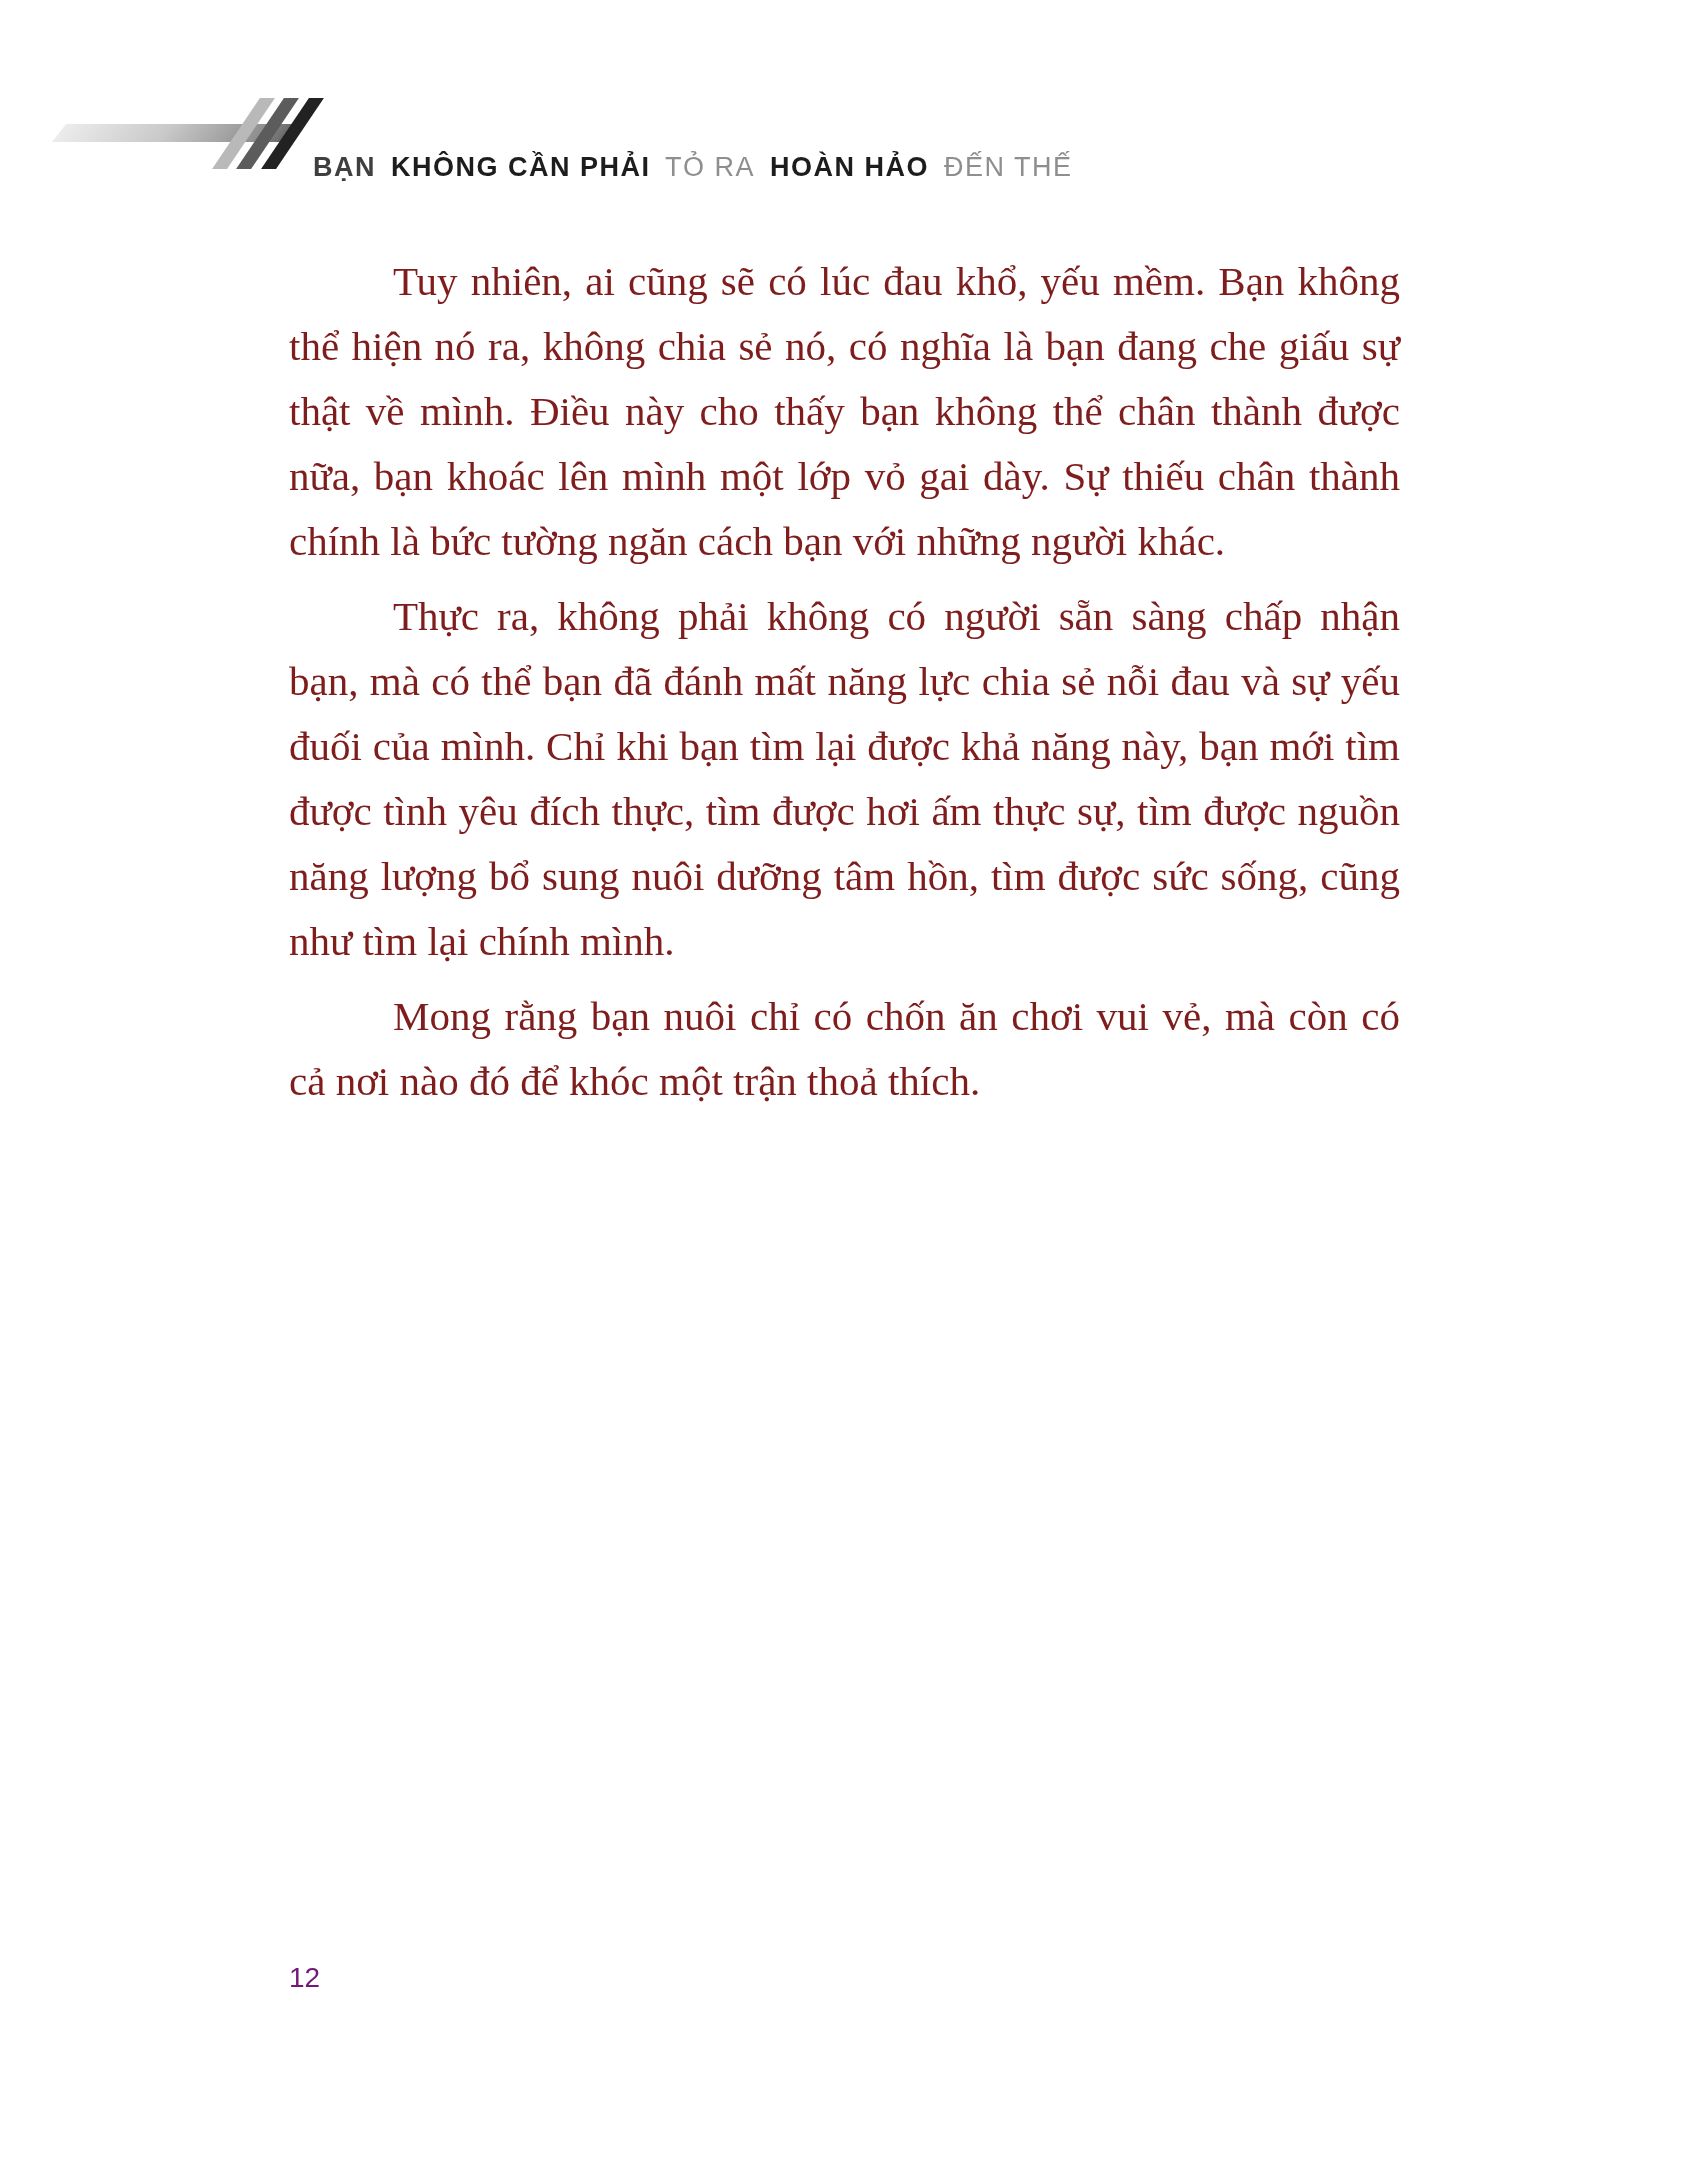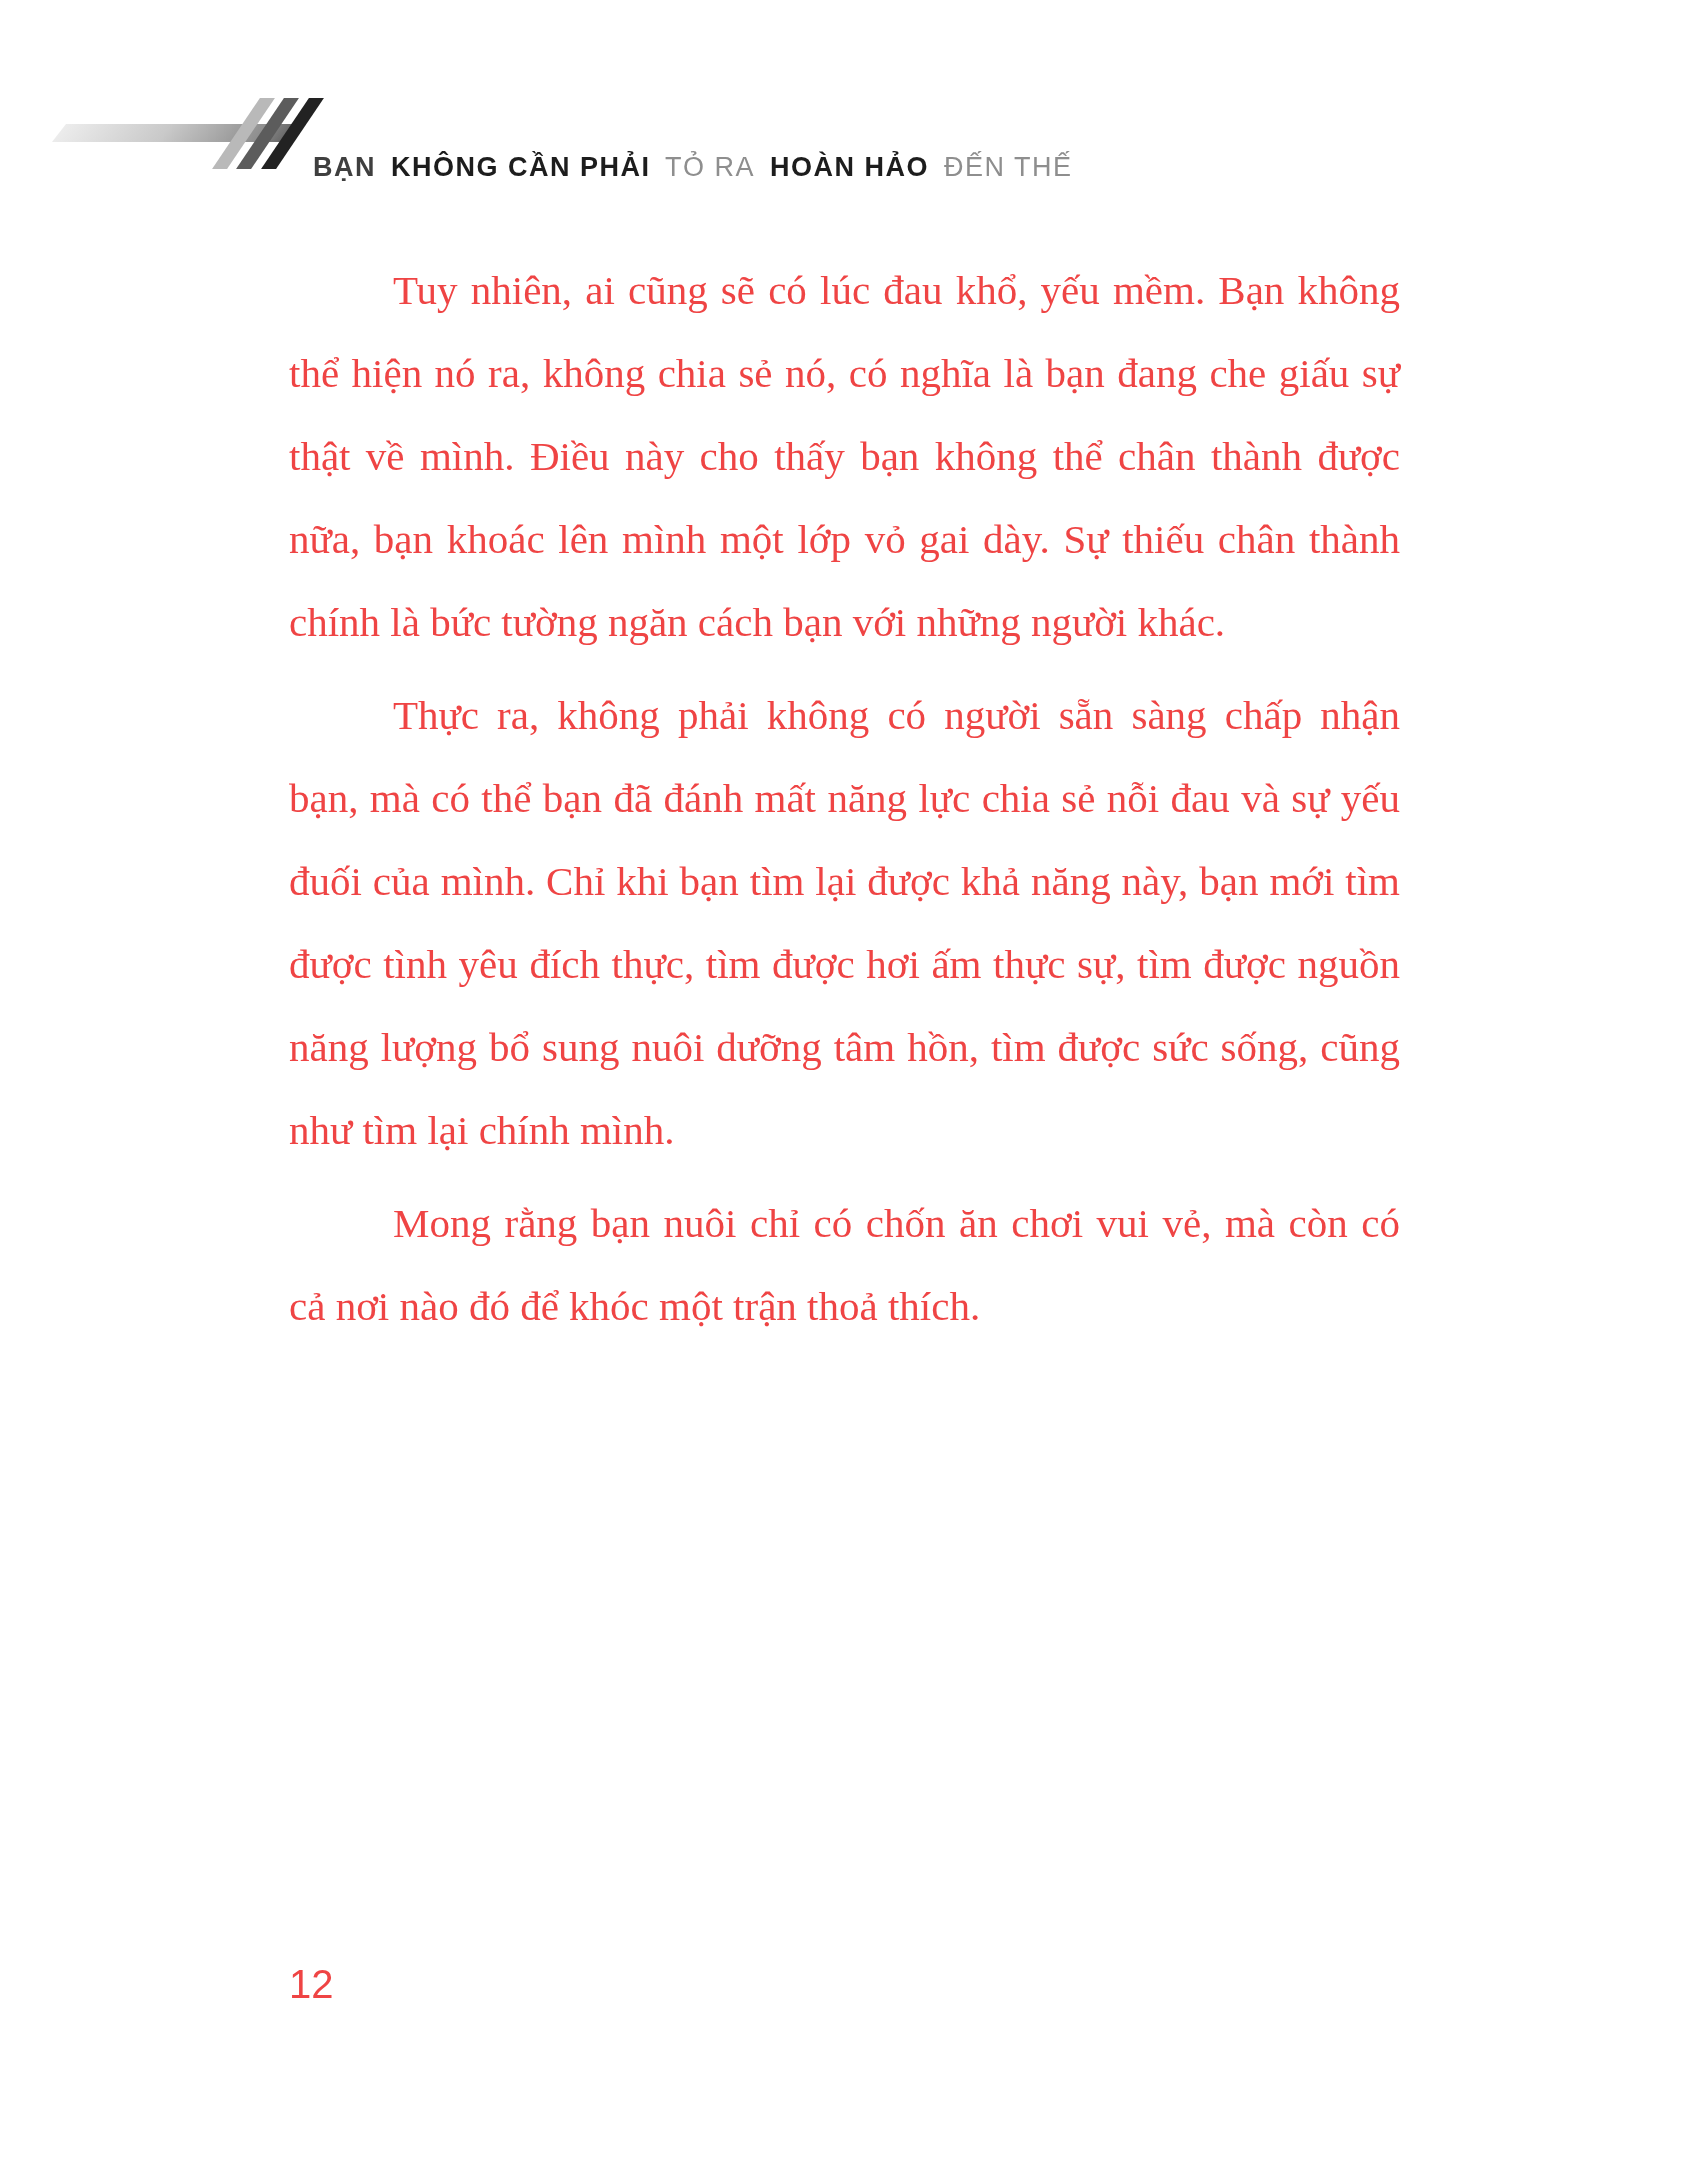--- a/index.html
+++ b/index.html
@@ -61,37 +61,37 @@
   .seg-bold   { font-weight: 800; color: #1d1d1d; }
   .seg-light  { font-weight: 400; color: #8e8e8e; }
 
   
   .body-text {
     position: absolute;
     left: 289px;
     top: 249px;
     width: 1111px;
     font-size: 41px;
-    line-height: 83px;
-    color: #ef4444;
+    line-height: 65px;
+    color: #7f1d1d;
     text-align: justify;
   }
   .body-text p {
     margin: 0 0 10px 0;
     text-indent: 104px;
   }
 
   
   .page-number {
     position: absolute;
     left: 289px;
     top: 1962px;
     font-family: "Liberation Sans", "DejaVu Sans", sans-serif;
-    font-size: 40px;
-    color: #ef4444;
+    font-size: 28px;
+    color: #701a75;
   }
 </style>
 </head>
 <body>
 
 <div class="page">
 
   <div class="deco">
     <div class="deco-bar"></div>
     <div class="deco-slash slash-1"></div>

